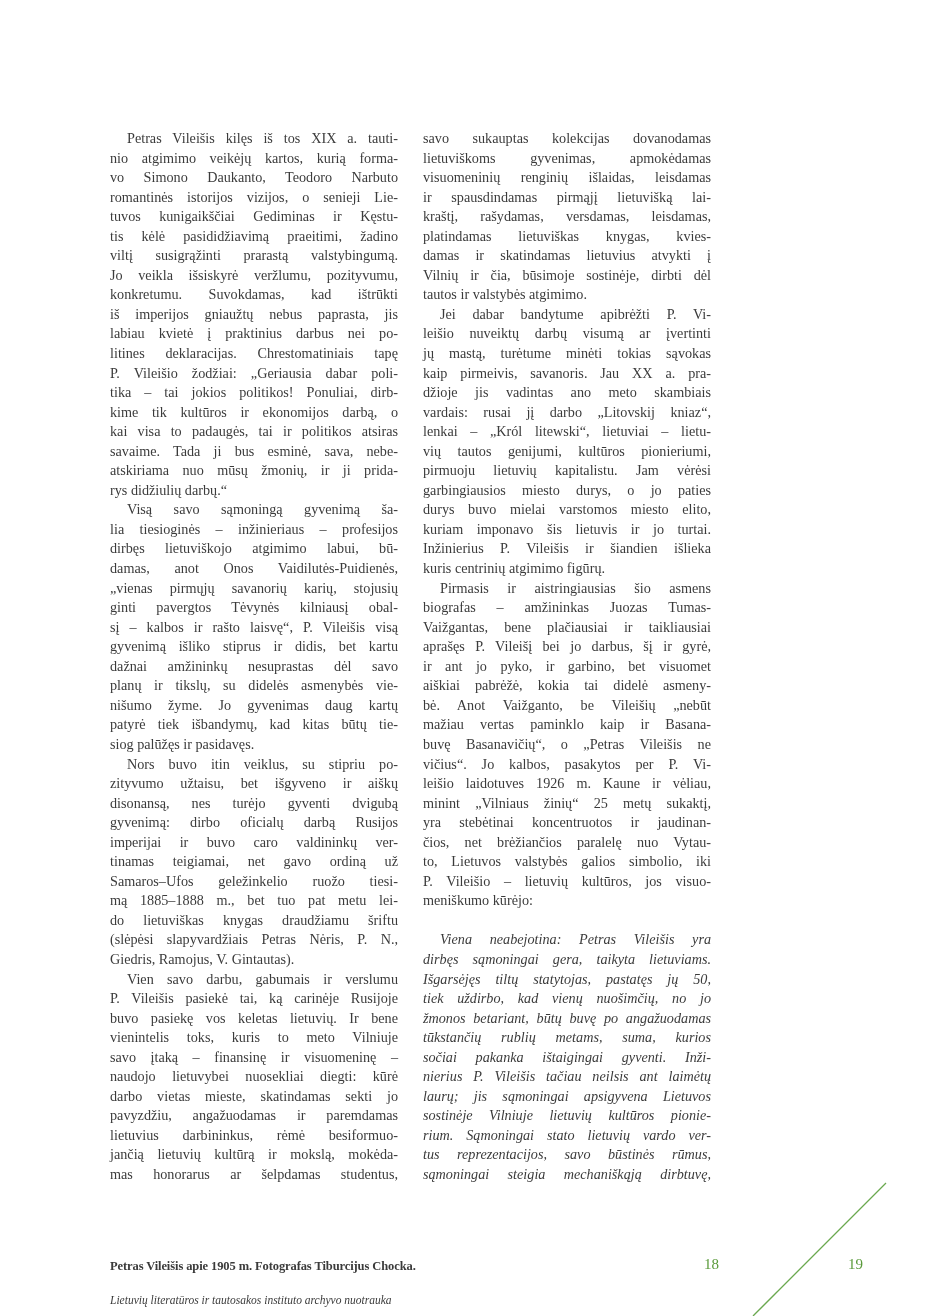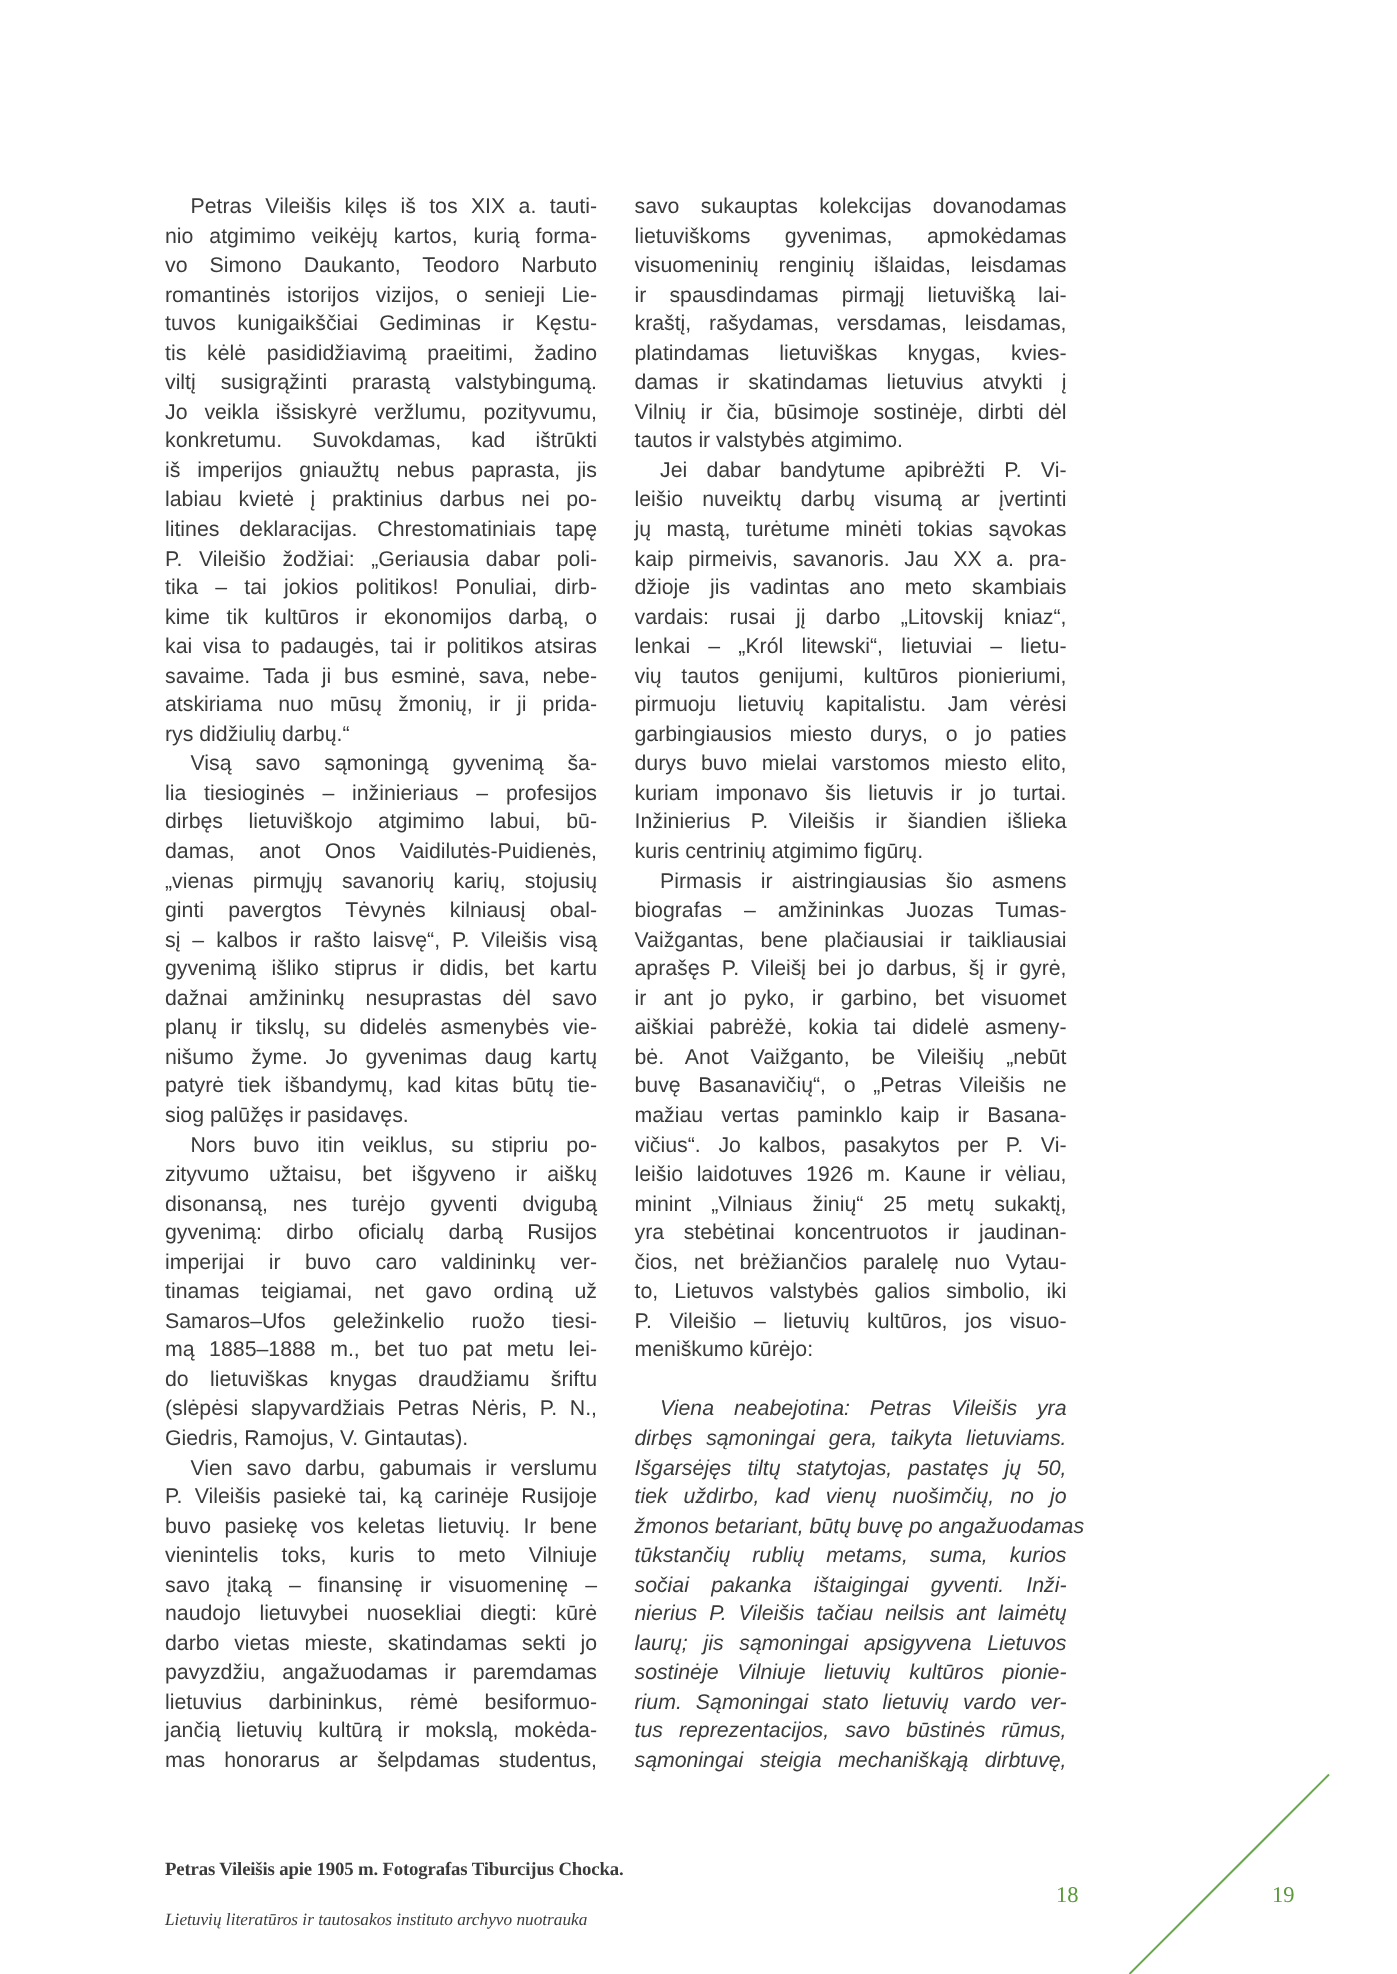--- a/index.html
+++ b/index.html
@@ -1,29 +1,29 @@
 <!DOCTYPE html>
 <html><head>
 <meta charset="utf-8">
 <style>
   html, body { margin: 0; padding: 0; background: #ffffff; }
   body { width: 931px; height: 1316px; position: relative; overflow: hidden;
          font-family: "DejaVu Serif", "Liberation Serif", serif; color: #3b3b3b; }
   .col { position: absolute; top: 129px; width: 288px; font-size: 14.2px; line-height: 19.55px;
-         font-family: Liberation Sans, sans-serif; }
+         font-family: Liberation Serif, serif; }
   #col-left { left: 110px; }
   #col-right { left: 423px; }
   .line { display: block; height: 19.55px; overflow: visible; white-space: nowrap;
           text-align: justify; text-align-last: justify; }
   .line.last { text-align-last: left; }
   .line.indent { padding-left: 17px; }
   .quote { font-style: italic; }
   .gap { display: block; height: 19.55px; }
   .caption { position: absolute; left: 110px; top: 1239px; font-family: "Liberation Serif", serif; }
-  .caption .title { font-weight: bold; font-size: 12.5px; color: #3b3b3b; letter-spacing: -0.1px; }
+  .caption .title { font-weight: bold; font-size: 12.5px; color: #3b3b3b; letter-spacing: -0.1px; margin-top: 20px; }
   .caption .sub { font-style: italic; font-size: 11.5px; color: #3b3b3b; margin-top: 20px; }
   .pagenum { position: absolute; top: 1256px; font-size: 15px; color: #5a9a3a; font-family: "Liberation Serif", serif; }
   #page-left-num { left: 704px; }
   #page-right-num { left: 848px; }
   #fold-line { position: absolute; left: 0; top: 0; }
 </style>
 </head>
 <body>
 
 <div id="col-left" class="col">
@@ -106,22 +106,22 @@
     <span class="line">kuriam imponavo šis lietuvis ir jo turtai.</span>
     <span class="line">Inžinierius P. Vileišis ir šiandien išlieka</span>
     <span class="line last">kuris centrinių atgimimo figūrų.</span>
     <span class="line indent">Pirmasis ir aistringiausias šio asmens</span>
     <span class="line">biografas – amžininkas Juozas Tumas-</span>
     <span class="line">Vaižgantas, bene plačiausiai ir taikliausiai</span>
     <span class="line">aprašęs P. Vileišį bei jo darbus, šį ir gyrė,</span>
     <span class="line">ir ant jo pyko, ir garbino, bet visuomet</span>
     <span class="line">aiškiai pabrėžė, kokia tai didelė asmeny-</span>
     <span class="line">bė. Anot Vaižganto, be Vileišių „nebūt</span>
+    <span class="line">mažiau vertas paminklo kaip ir Basana-</span>
     <span class="line">buvę Basanavičių“, o „Petras Vileišis ne</span>
-    <span class="line">mažiau vertas paminklo kaip ir Basana-</span>
     <span class="line">vičius“. Jo kalbos, pasakytos per P. Vi-</span>
     <span class="line">leišio laidotuves 1926 m. Kaune ir vėliau,</span>
     <span class="line">minint „Vilniaus žinių“ 25 metų sukaktį,</span>
     <span class="line">yra stebėtinai koncentruotos ir jaudinan-</span>
     <span class="line">čios, net brėžiančios paralelę nuo Vytau-</span>
     <span class="line">to, Lietuvos valstybės galios simbolio, iki</span>
     <span class="line">P. Vileišio – lietuvių kultūros, jos visuo-</span>
     <span class="line last">meniškumo kūrėjo:</span>
     <span class="gap"></span>
     <span class="line indent quote">Viena neabejotina: Petras Vileišis yra</span>

